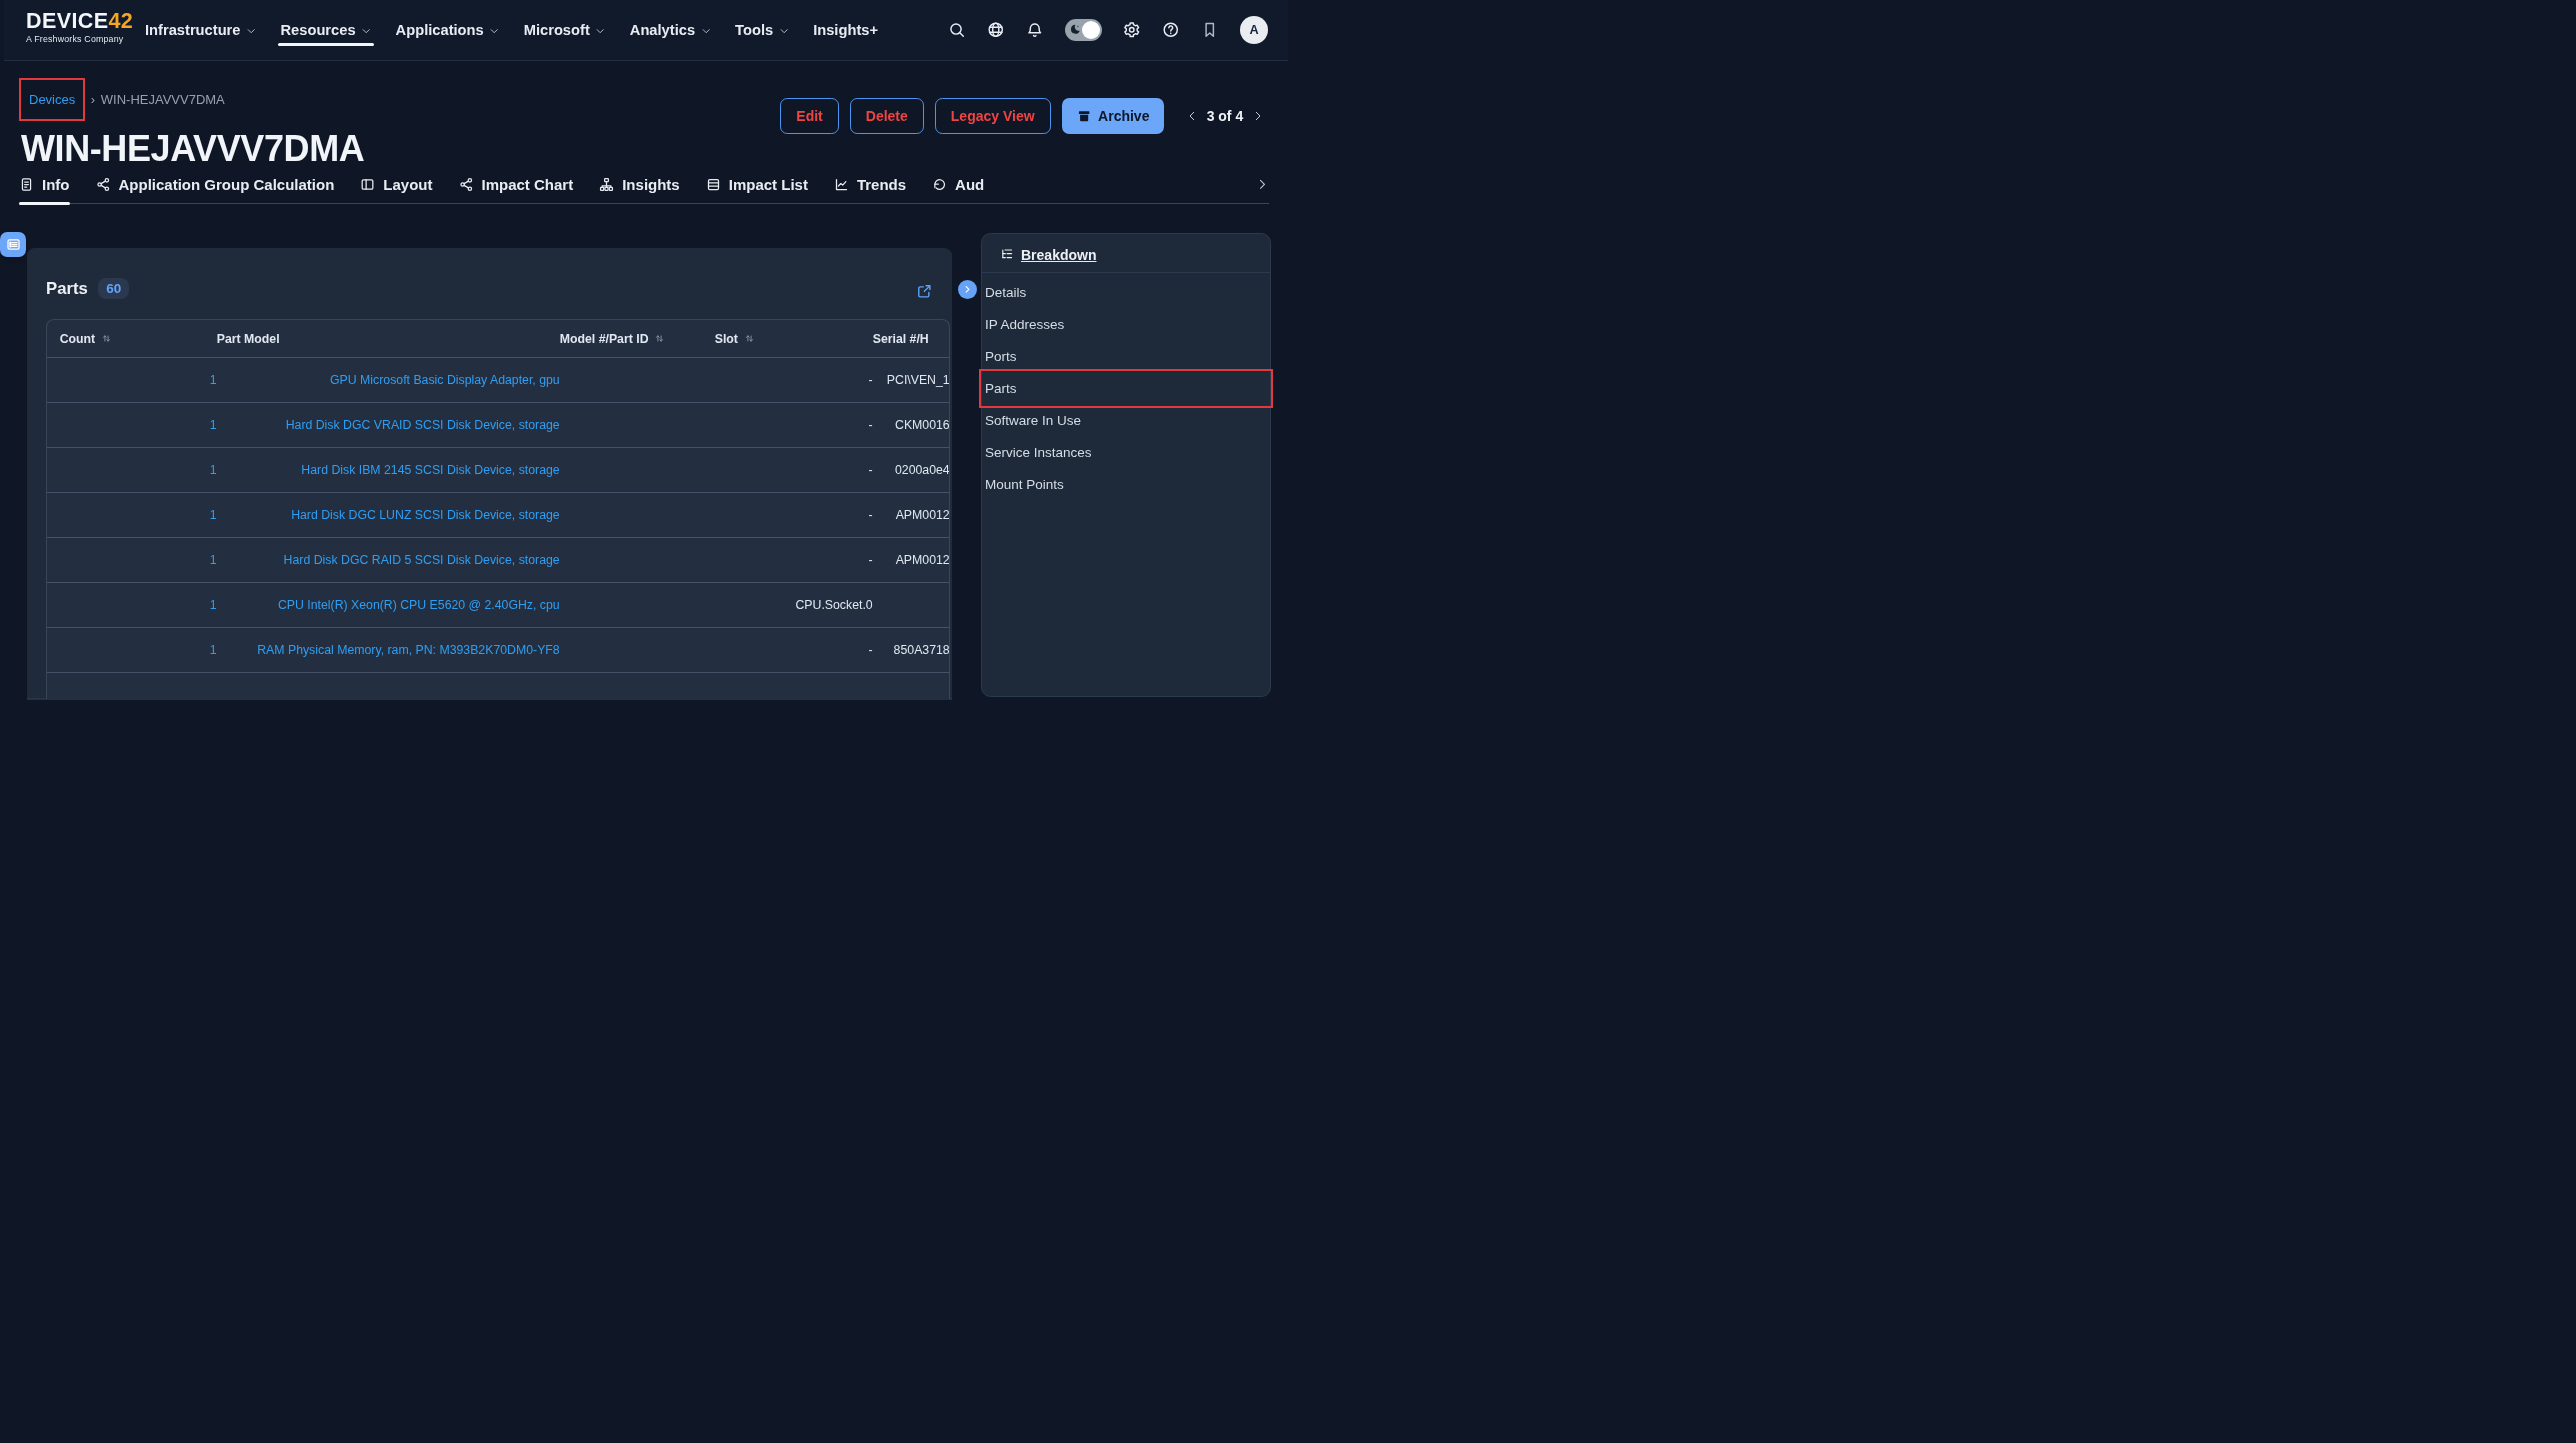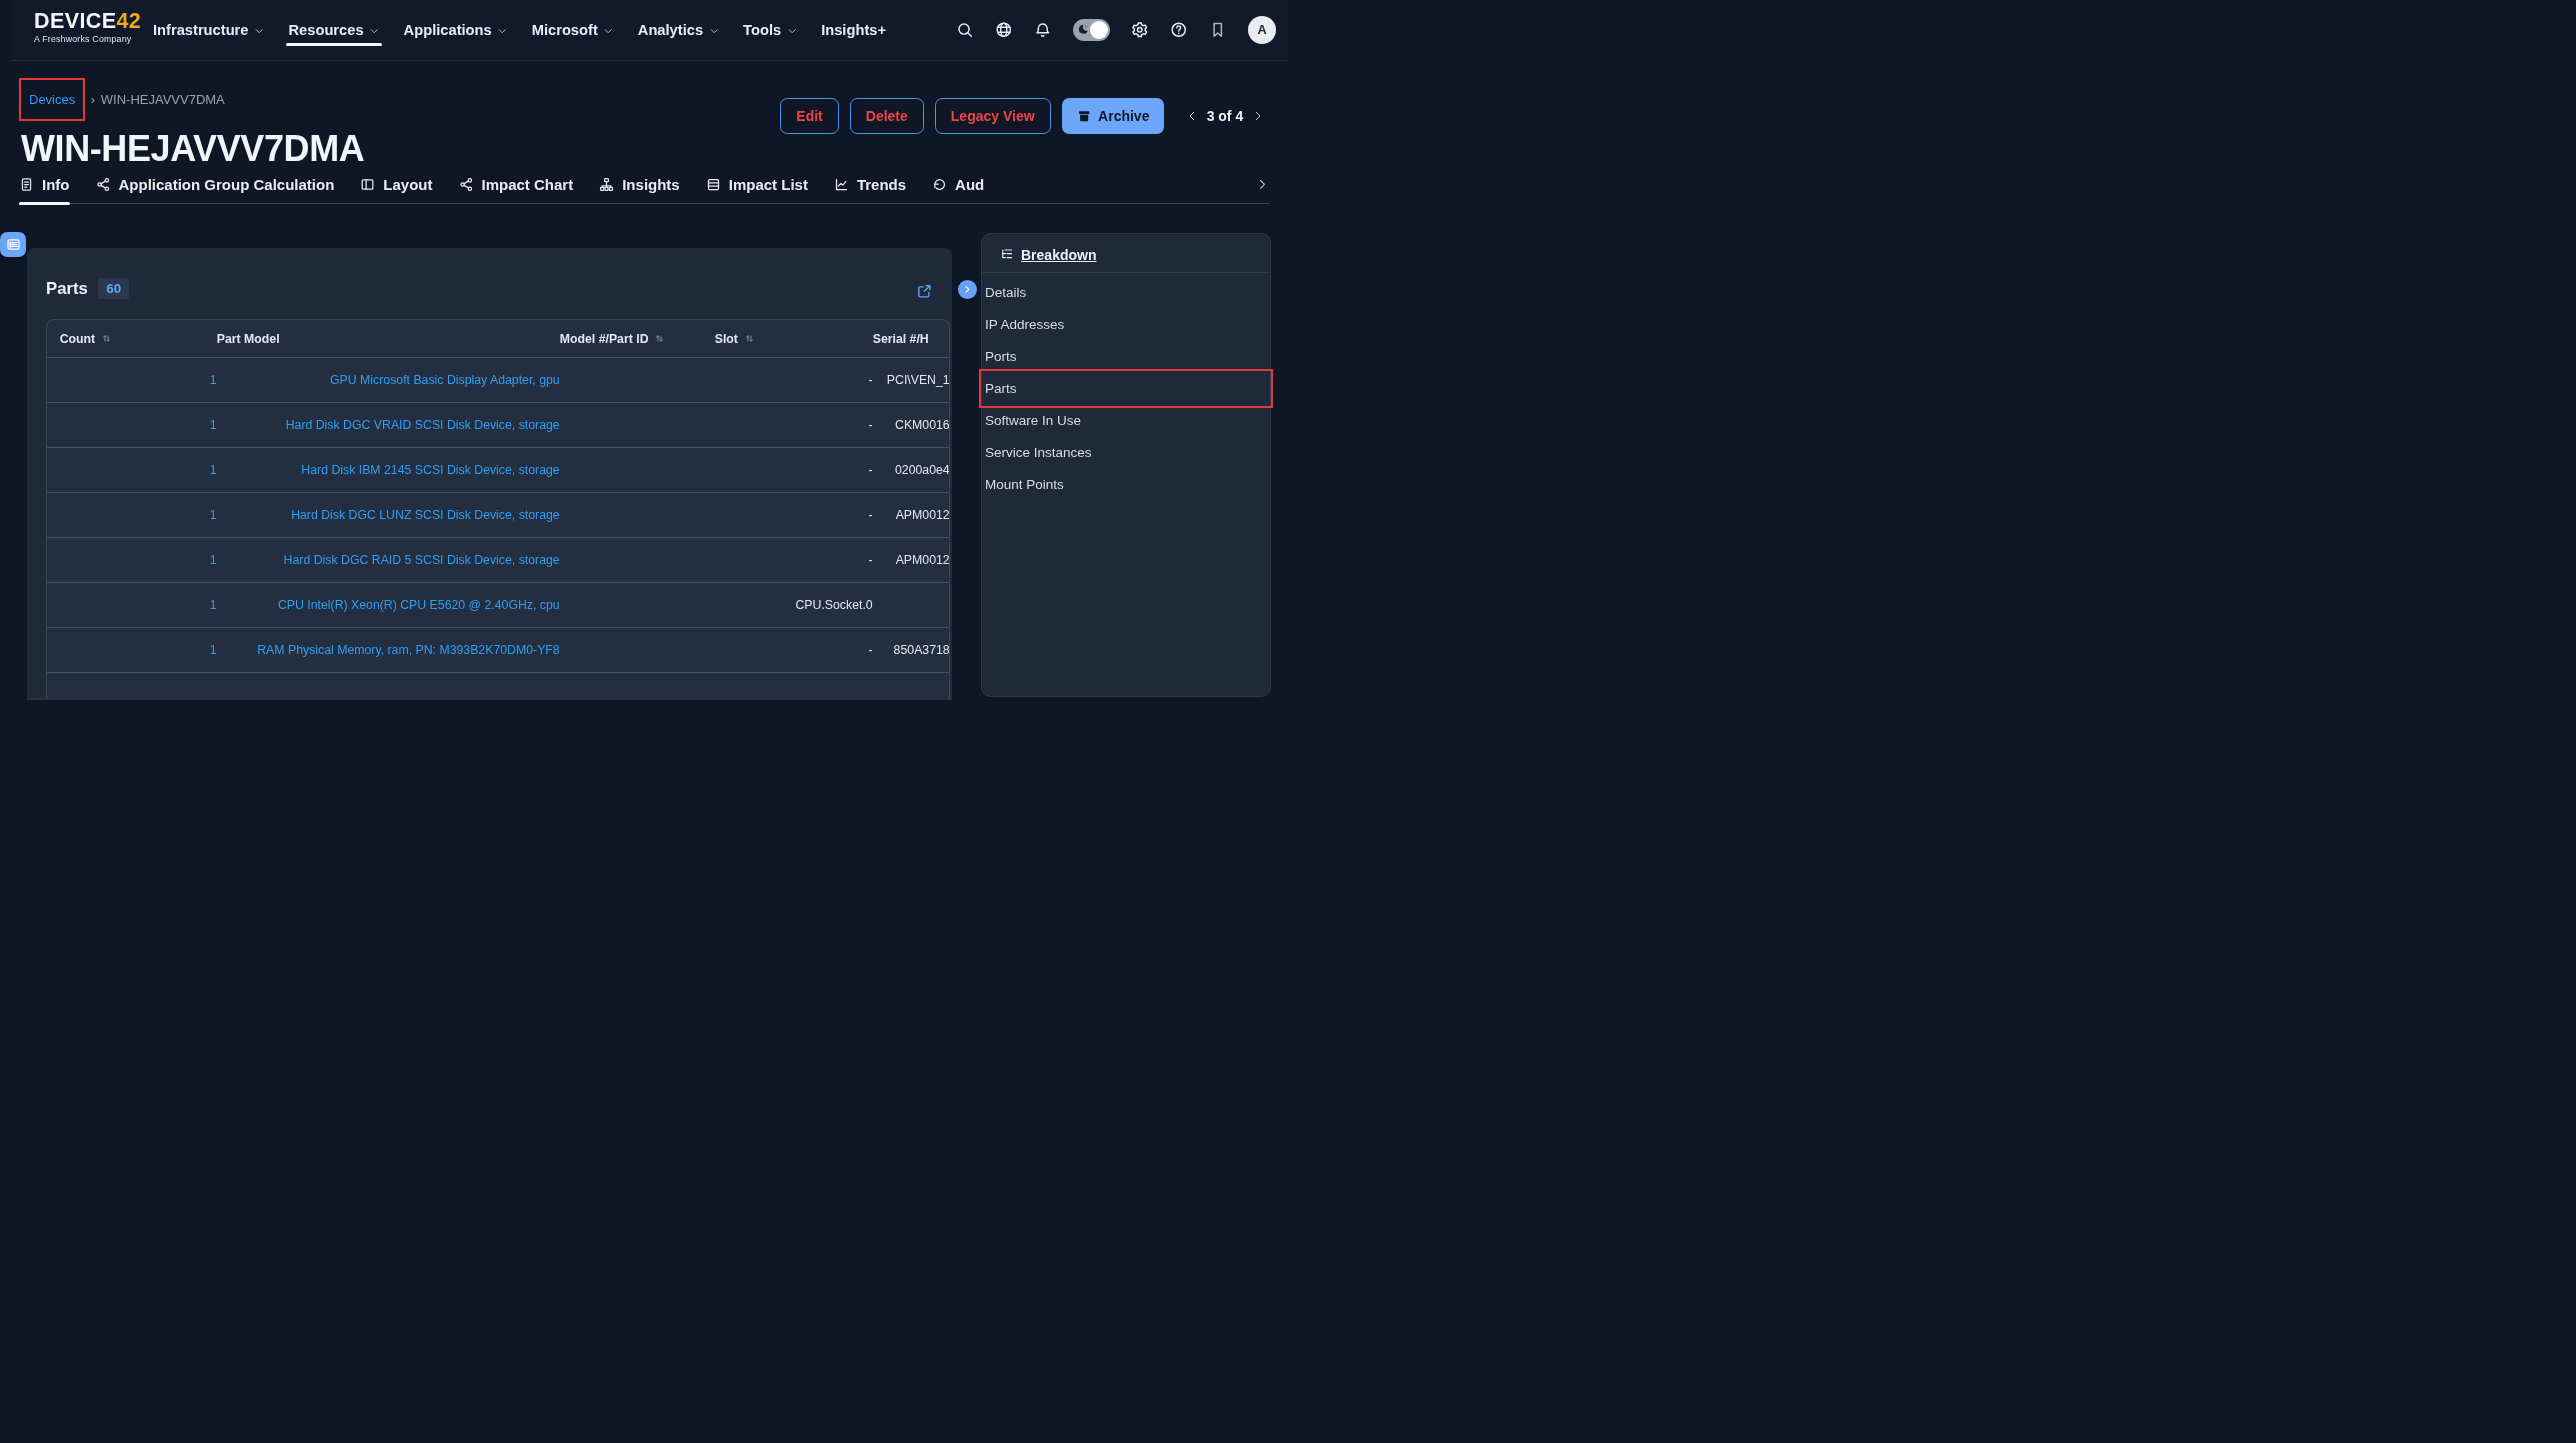--- a/index.html
+++ b/index.html
@@ -5,21 +5,21 @@
   html,body{margin:0;padding:0;background:#0F1726;}
   body{
     width:1288px;height:722px;position:relative;overflow:hidden;
     font-family:"Liberation Sans", sans-serif;
     -webkit-font-smoothing:antialiased;color:#E7EBF2;
   }
   .icon{display:inline-flex;align-items:center;justify-content:center;line-height:0;}
   .icon svg{width:1em;height:1em;stroke:currentColor;fill:none;stroke-width:2;stroke-linecap:round;stroke-linejoin:round;}
 
   
-  .topnav{position:absolute;left:12px;top:0;width:100%;height:60px;background:#111A2B;border-bottom:0.8px solid #232D3F;display:flex;align-items:center;}
+  .topnav{position:absolute;left:4px;top:0;width:100%;height:60px;background:#111A2B;border-bottom:0.8px solid #232D3F;display:flex;align-items:center;}
   .brand{position:absolute;left:22px;top:8.8px;}
   .brand-line{font-size:21.5px;font-weight:800;letter-spacing:0.4px;line-height:24px;color:#F4F6F9;}
   .brand-accent{color:#F5A623;}
   .brand-tagline{font-size:8.8px;color:#E6EAF0;letter-spacing:0.2px;margin-top:1.6px;}
   .nav-menu{position:absolute;left:141px;top:0;height:60px;display:flex;gap:24px;align-items:center;}
   .nav-item{position:relative;height:60px;display:flex;align-items:center;gap:5.6px;font-size:14.7px;font-weight:700;color:#E9EDF3;cursor:pointer;}
   .nav-item .icon{font-size:10.4px;color:#CAD2DD;margin-top:2.4px;}
   .nav-item.active::after{content:'';position:absolute;left:-2.4px;right:-2.4px;top:43px;height:2.8px;border-radius:1.6px;background:#F3F5F8;}
   .nav-icons{position:absolute;right:24px;top:0;height:60px;display:flex;align-items:center;gap:21.5px;}
   .icon-btn{background:none;border:none;padding:0;color:#E9EDF3;font-size:17.5px;cursor:pointer;display:flex;}
@@ -53,21 +53,21 @@
   .tab.active::after{content:'';position:absolute;left:0;right:0;bottom:-1.6px;height:2.4px;background:#F4F6F9;border-radius:1.6px;}
   .tabs-overflow{margin-left:auto;font-size:12.7px;color:#C3CBD7;cursor:pointer;}
 
   
   .left-float-btn{position:absolute;left:0;top:232px;width:26px;height:25px;background:#6BA6F8;border:none;border-radius:7.2px;color:#FFFFFF;font-size:15px;display:flex;align-items:center;justify-content:center;cursor:pointer;box-shadow:0 1.6px 4.8px rgba(0,0,0,.35);}
 
   
   .panel{position:absolute;left:27px;top:248px;width:925px;height:451px;background:#1F2A3B;border-radius:8px 8px 0 0;overflow:hidden;box-shadow:0 -0.8px 0 #2E394C inset,0 0.8px 0 #2E394C;}
   .panel-header{display:flex;align-items:center;padding:30px 19px 0 19px;height:21px;}
   .panel-title{font-size:16.7px;font-weight:700;color:#EDF1F6;}
-  .count-badge{margin-left:10.4px;background:#2B3850;color:#5FA5F8;font-size:13.5px;font-weight:700;padding:3.2px 8px;border-radius:2px;}
+  .count-badge{margin-left:10.4px;background:#2B3850;color:#5FA5F8;font-size:13.5px;font-weight:700;padding:3.2px 8px;border-radius:8px;}
   .ext-link{position:absolute;right:19px;top:35px;background:none;border:none;color:#5EA4F7;font-size:16.7px;cursor:pointer;padding:0;}
 
   .table{margin:20px 0 0 19px;width:902px;border:0.8px solid #3A4658;border-bottom:none;border-radius:8px 8px 0 0;overflow:hidden;background:#232F41;}
   .tr{display:grid;grid-template-columns:157px 343px 155px 158px 77px;padding-left:12.7px;align-items:center;text-align:right;}
   .thead{height:37px;border-bottom:0.8px solid #45536A;}
   .th{display:flex;align-items:center;gap:5.6px;font-size:12.3px;font-weight:600;color:#E2E8F1;white-space:nowrap;overflow:hidden;}
   .th .icon{font-size:11px;color:#8A94A6;cursor:pointer;flex:none;}
   .row{height:44px;border-bottom:0.8px solid #45536A;}
   .td{font-size:12.3px;color:#E2E8F1;white-space:nowrap;overflow:hidden;}
   .td a{color:#2F9EF2;text-decoration:none;cursor:pointer;}

